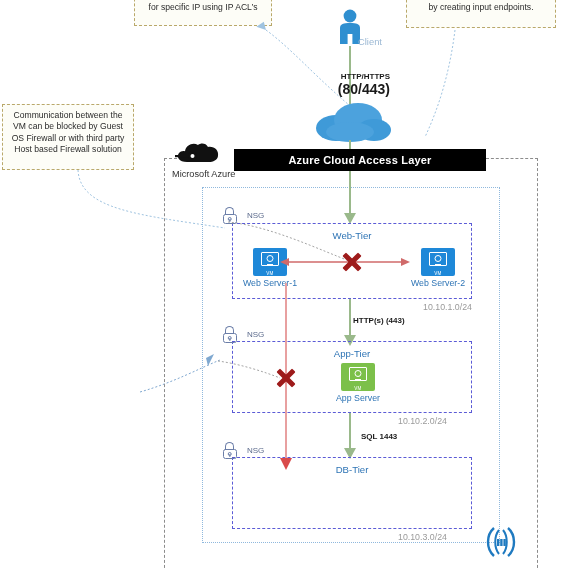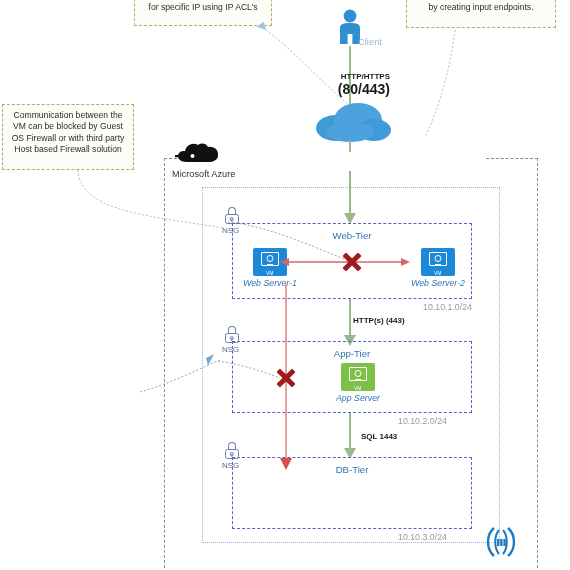--- a/index.html
+++ b/index.html
@@ -94,25 +94,25 @@
   }
   .srv .tile .stand{
     position:absolute;left:50%;top:16px;transform:translateX(-50%);
     width:6px;height:2px;background:#fff;
   }
   .srv .tile .vmtxt{
     position:absolute;left:0;right:0;bottom:0.5px;
     font-size:4.6px;color:#ffffff;text-align:center;letter-spacing:.3px;
   }
   .srv .cap{
-    margin-top:2px;font-size:8.8px;color:#2e74b5;white-space:nowrap;font-style:italic;
-  }
-
-  
-  .nsg{position:absolute;display:flex;align-items:flex-end;gap:2px;flex-direction:column;}
+    margin-top:2px;font-size:8.8px;color:#2e74b5;white-space:nowrap;
+  }
+
+  
+  .nsg{position:absolute;display:flex;align-items:center;gap:10px;}
   .nsg .lockico{position:relative;width:15px;height:17px;}
   .nsg .lockico .shackle{
     position:absolute;left:3.2px;top:0;width:8.6px;height:8px;
     border:1.5px solid #6b7ea8;border-bottom:none;
     border-radius:5px 5px 0 0;box-sizing:border-box;
   }
   .nsg .lockico .body{
     position:absolute;left:0.5px;top:6.6px;width:14px;height:10.4px;
     border:1.5px solid #6b7ea8;border-radius:2.5px;box-sizing:border-box;
   }
@@ -198,20 +198,23 @@
 
   <svg class="abs" style="left:173px;top:140px;width:58px;height:28px;">
     <path d="M14,22 C6,22 3,17 6,13 C7.5,11 10,10.5 12,11.2 C13,5 20,2 25,5 C28,2.5 33,3 35,7
              C41,6 46,10 45,16 C44.5,20 40,22 36,22 Z" fill="#111111"></path>
     <rect x="2" y="15" width="16" height="2.2" fill="#111111"></rect>
     <circle cx="19.5" cy="16" r="4" fill="#111111"></circle>
     <circle cx="19.5" cy="16" r="2" fill="#ffffff"></circle>
   </svg>
   <div id="ms-azure-label" style="left:172px;top:169px;">Microsoft Azure</div>
 
+  <div id="access-bar">
+    <span>Azure Cloud Access Layer</span>
+  </div>
 
   <div id="vnet-box"></div>
 
   <div class="greenline" style="left:349px;top:171px;height:46px;"></div>
   <svg class="abs" style="left:343px;top:213px;width:14px;height:12px;">
     <polygon points="1,0 13,0 7,11" fill="#9ab98b"></polygon>
   </svg>
 
   <div class="subnet" style="left:232px;top:223px;width:240px;height:76px;">
     <div class="tier-label">Web-Tier</div>

